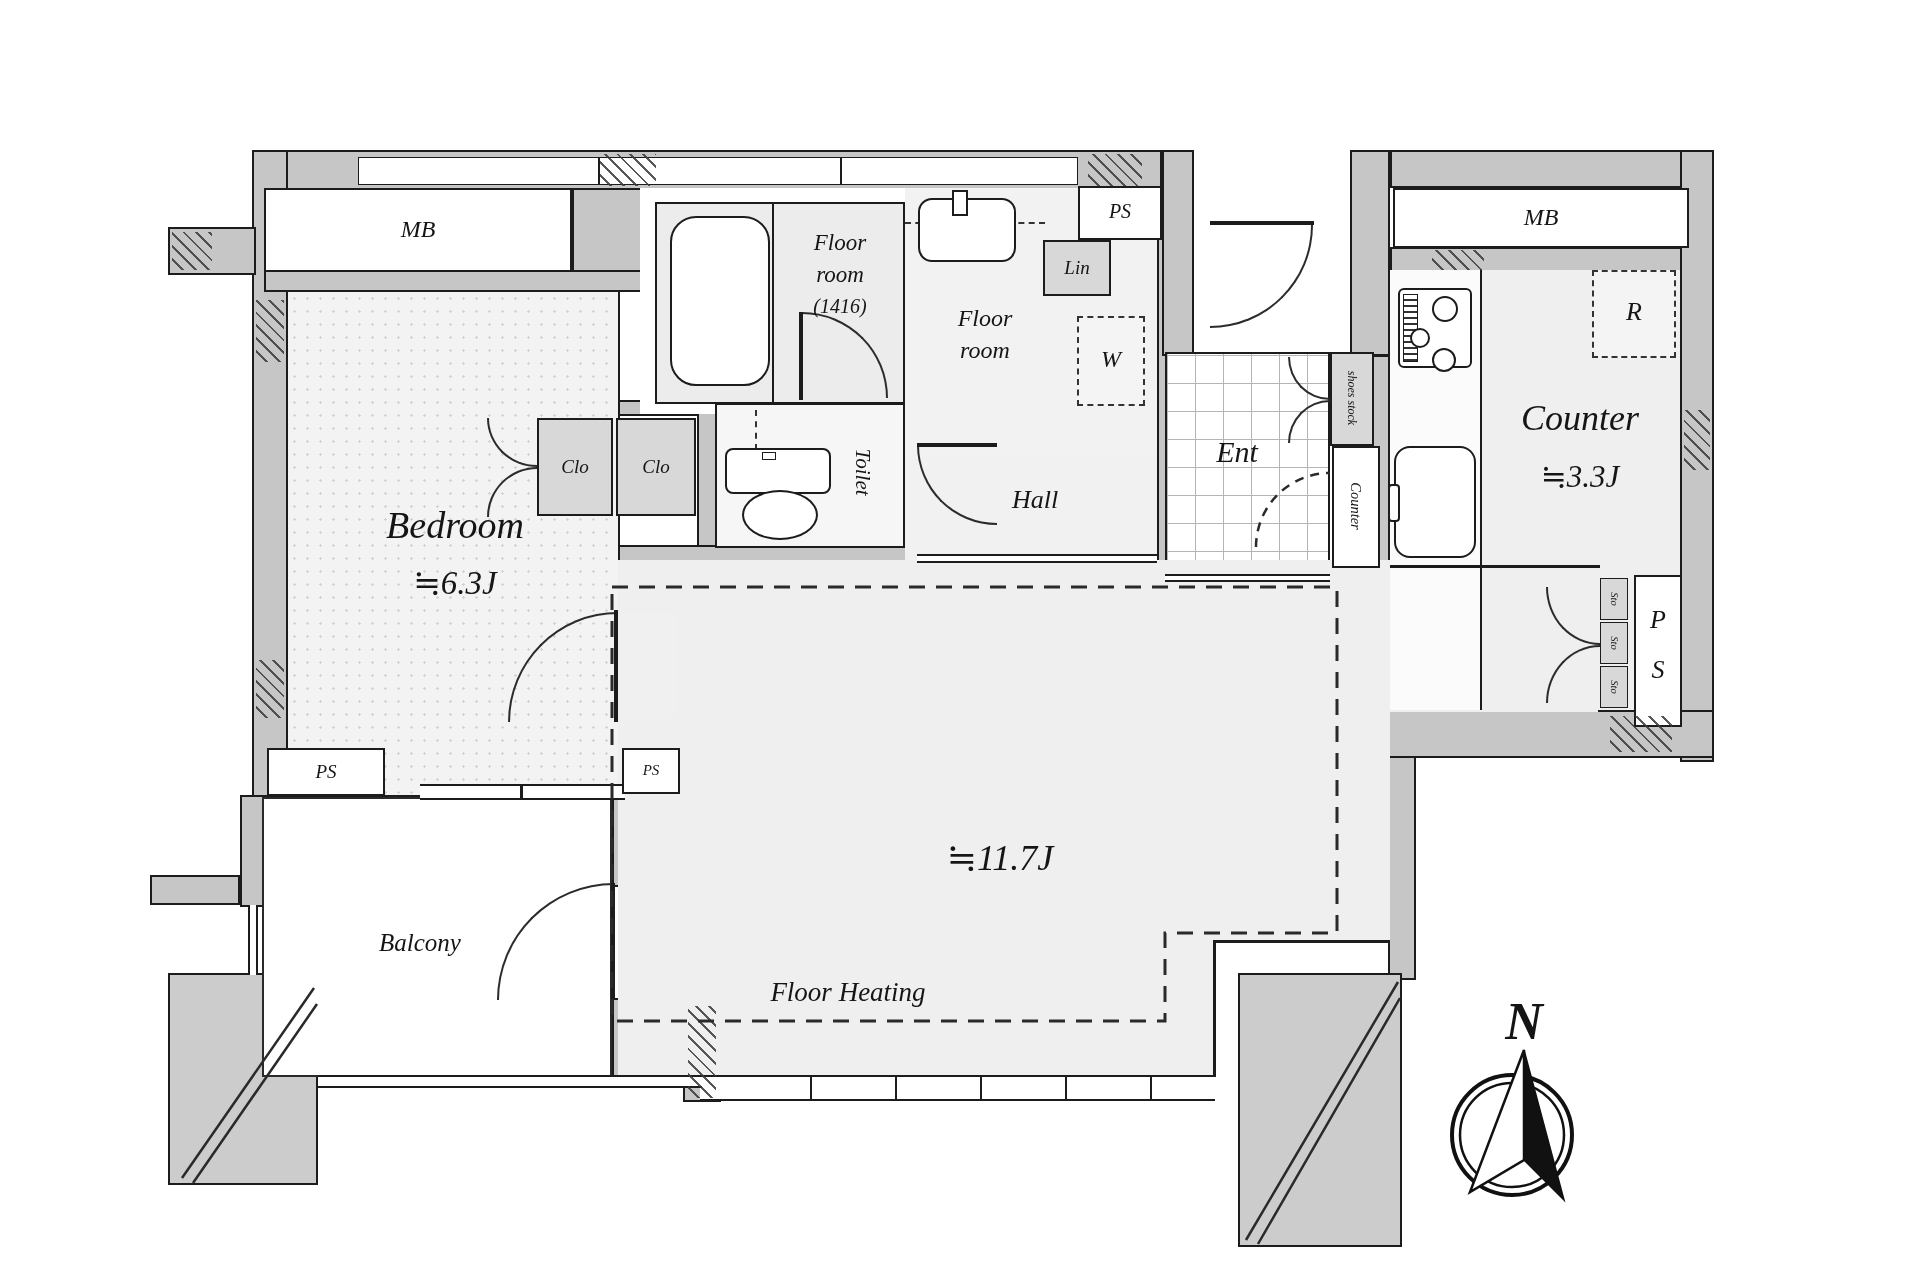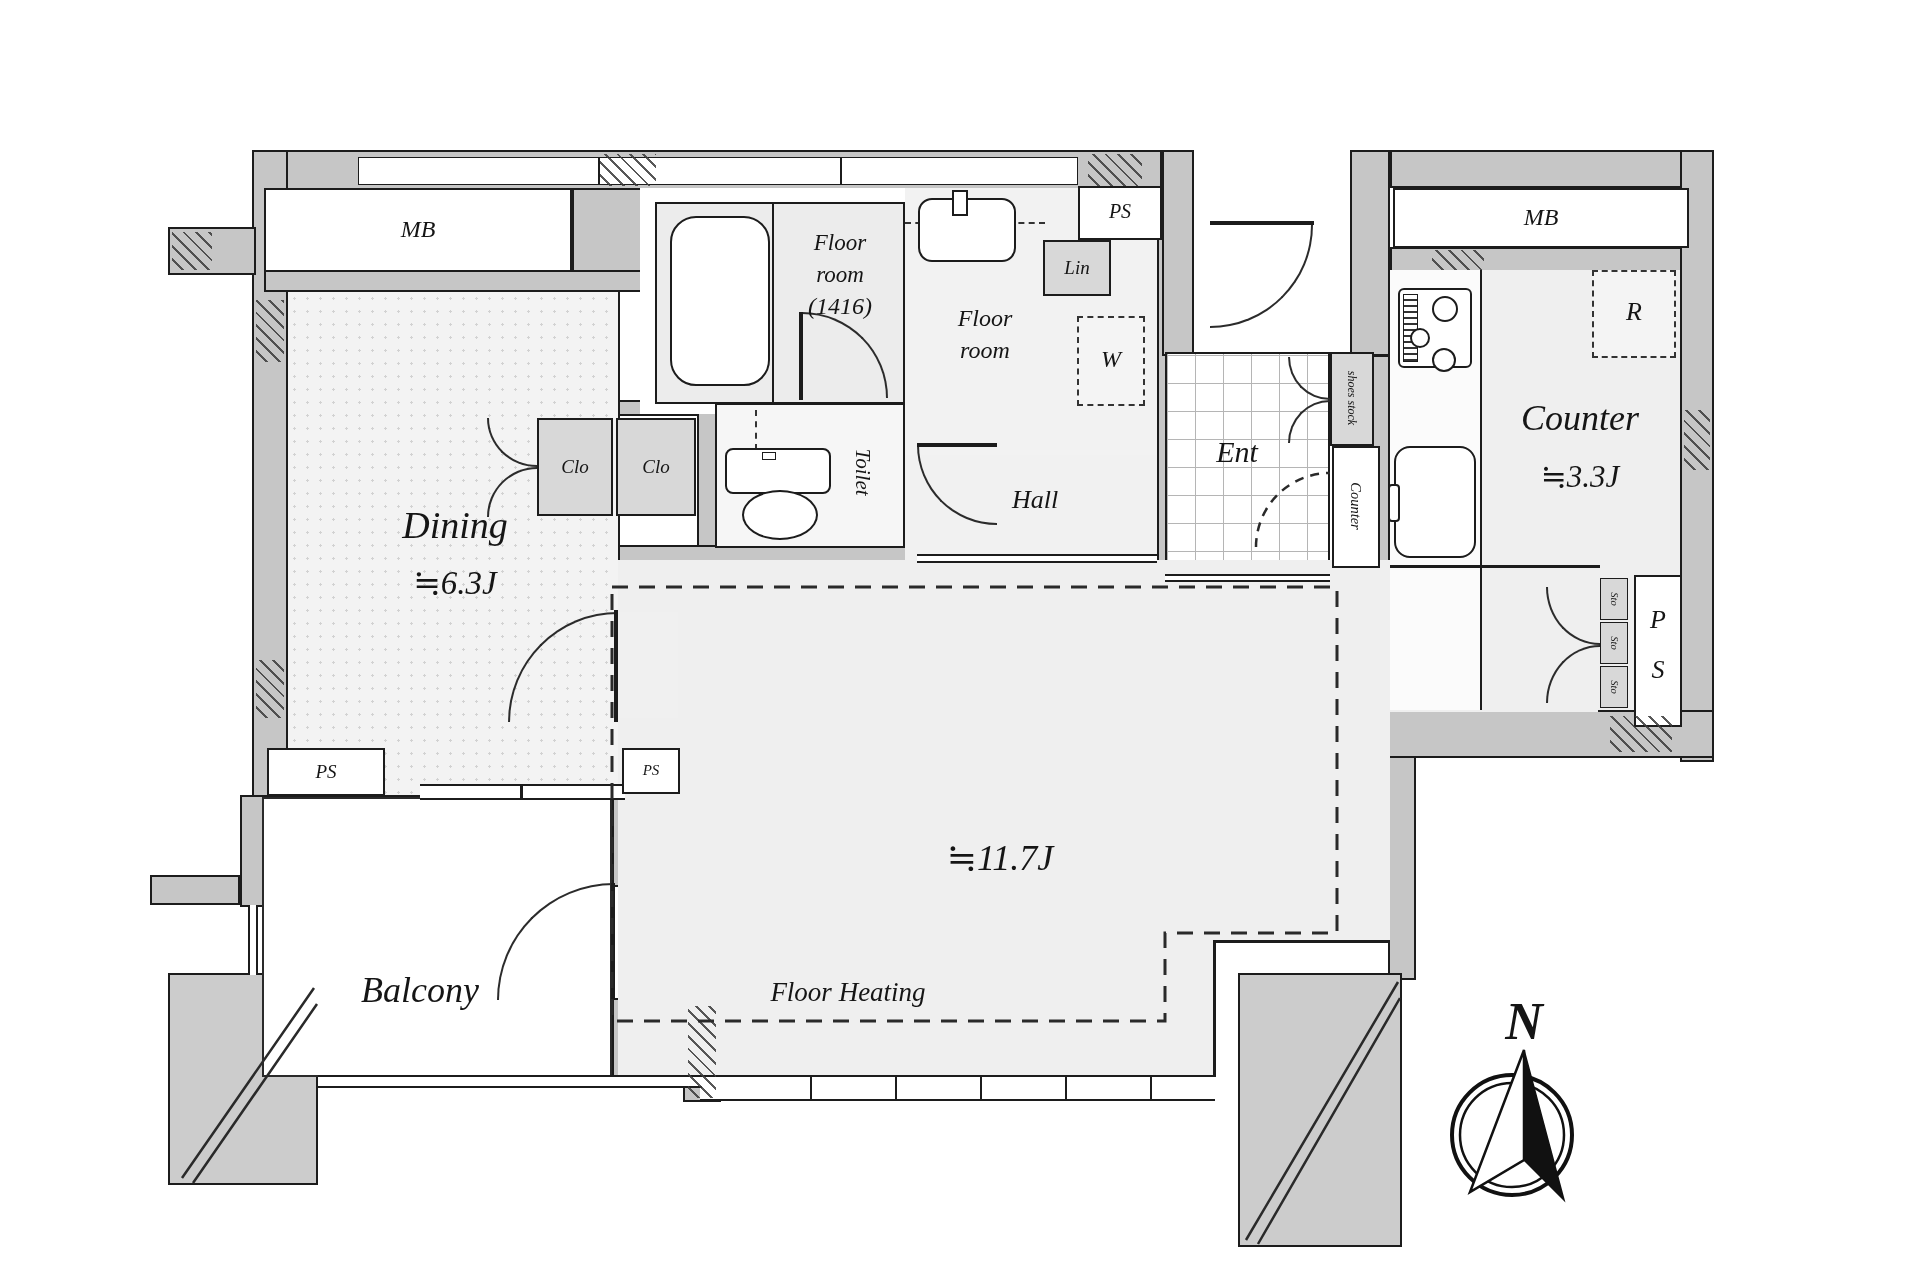--- a/index.html
+++ b/index.html
@@ -183,39 +183,39 @@
 
     <path d="M 182 1178 L 314 988 M 193 1183 L 317 1004" stroke="#2a2a2a" stroke-width="2.5" fill="none"></path>
     <path d="M 1246 1240 L 1398 982 M 1258 1244 L 1400 998" stroke="#2a2a2a" stroke-width="2.5" fill="none"></path>
 
     <circle cx="1512" cy="1135" r="60" fill="#ffffff" stroke="#111" stroke-width="4"></circle>
     <circle cx="1512" cy="1135" r="52" fill="none" stroke="#111" stroke-width="2.5"></circle>
     <path d="M 1524 1050 L 1470 1192 L 1524 1160 Z" fill="#ffffff" stroke="#111" stroke-width="2.5"></path>
     <path d="M 1524 1050 L 1564 1200 L 1524 1160 Z" fill="#111" stroke="#111" stroke-width="1.5"></path>
   </svg>
 
-  <div class="lbl" style="left:455px;top:525px;font-size:38px;">Dining</div>
+  <div class="lbl" style="left:455px;top:525px;font-size:38px;">Bedroom</div>
   <div class="lbl" style="left:455px;top:583px;font-size:33px;">≒6.3J</div>
 
   <div class="lbl" style="left:1000px;top:858px;font-size:36px;">≒11.7J</div>
 
   <div class="lbl" style="left:1580px;top:418px;font-size:36px;">Counter</div>
   <div class="lbl" style="left:1580px;top:476px;font-size:31px;">≒3.3J</div>
 
   <div class="lbl" style="left:840px;top:242px;font-size:23px;">Floor</div>
   <div class="lbl" style="left:840px;top:274px;font-size:23px;">room</div>
-  <div class="lbl" style="left:840px;top:306px;font-size:24px;">(1416)</div>
+  <div class="lbl" style="left:840px;top:306px;font-size:20px;">(1416)</div>
 
   <div class="lbl" style="left:985px;top:318px;font-size:24px;">Floor</div>
   <div class="lbl" style="left:985px;top:350px;font-size:24px;">room</div>
 
   <div class="vlbl" style="left:862px;top:472px;font-size:21px;">Toilet</div>
   <div class="lbl" style="left:1035px;top:500px;font-size:26px;">Hall</div>
   <div class="lbl" style="left:1237px;top:452px;font-size:30px;">Ent</div>
-  <div class="lbl" style="left:420px;top:942px;font-size:36px;margin-top:48px;">Balcony</div>
+  <div class="lbl" style="left:420px;top:942px;font-size:25px;">Balcony</div>
   <div class="lbl" style="left:848px;top:992px;font-size:27px;">Floor Heating</div>
 
   <div class="lbl" style="left:418px;top:229px;font-size:24px;">MB</div>
   <div class="lbl" style="left:1541px;top:217px;font-size:24px;">MB</div>
   <div class="lbl" style="left:1120px;top:211px;font-size:20px;">PS</div>
   <div class="lbl" style="left:1077px;top:267px;font-size:19px;">Lin</div>
   <div class="lbl" style="left:1111px;top:359px;font-size:24px;">W</div>
   <div class="lbl" style="left:1634px;top:312px;font-size:26px;">R</div>
   <div class="lbl" style="left:575px;top:466px;font-size:19px;">Clo</div>
   <div class="lbl" style="left:656px;top:466px;font-size:19px;">Clo</div>

